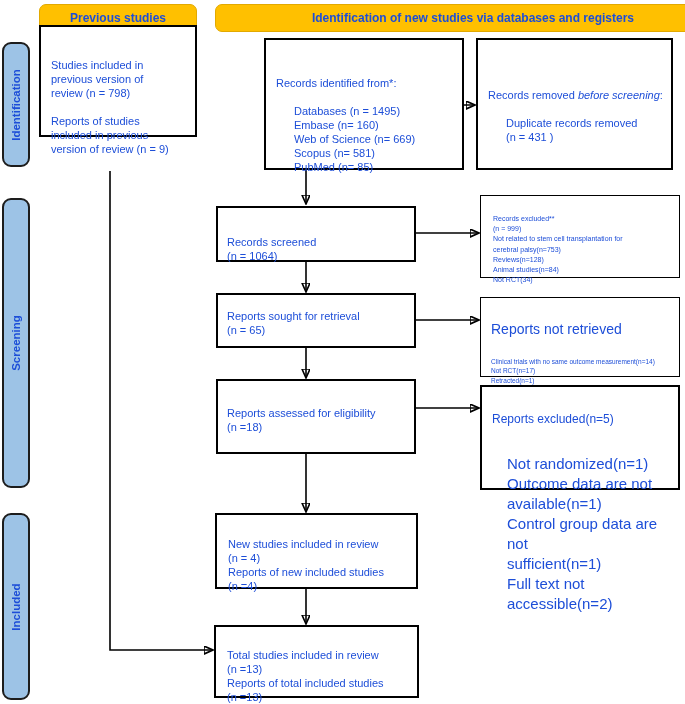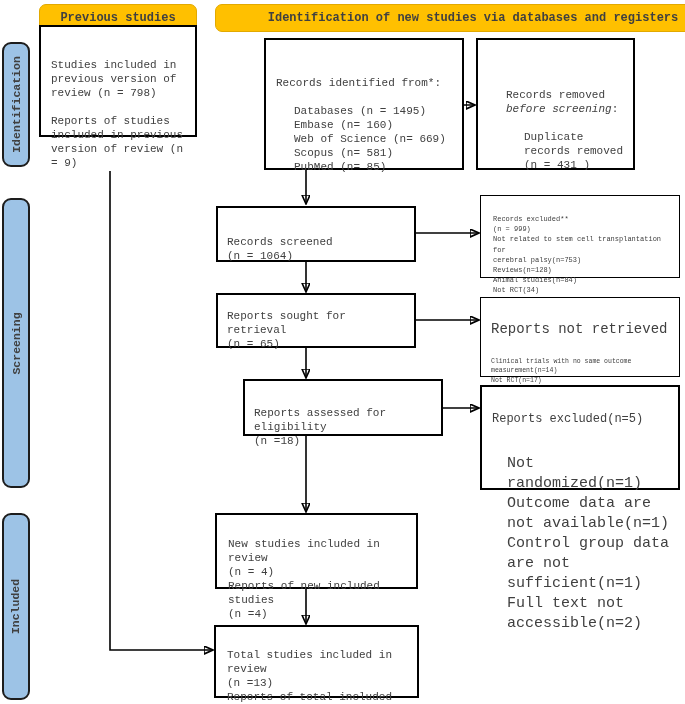--- a/index.html
+++ b/index.html
@@ -1,18 +1,18 @@
 <!DOCTYPE html>
 <html><head>
 <meta charset="utf-8">
 <style>
   html,body { margin:0; padding:0; background:#ffffff; }
   .canvas {
     position:relative; width:685px; height:704px; background:#ffffff;
-    font-family:Liberation Mono, monospace; color:#404040; overflow:hidden;
+    font-family:Liberation Sans, sans-serif; color:#1d4ed8; overflow:hidden;
   }
   .arrows { position:absolute; left:0; top:0; width:685px; height:704px; }
   .arrows path { stroke:#000000; stroke-width:1.6; fill:none; }
 
   .hdr {
     position:absolute; background:#FFC000; border:1px solid #E2A900; border-radius:7px;
     display:flex; align-items:center; justify-content:center;
     font-weight:bold; font-size:12px; text-align:center; box-sizing:border-box;
   }
   #hdr-prev  { left:39px;  top:4px; width:158px; height:28px; }
@@ -31,32 +31,32 @@
   .box {
     position:absolute; background:#ffffff; border:2px solid #000000;
     box-sizing:border-box; white-space:pre-line;
     font-size:11px; line-height:1.27;
   }
   .indent  { margin-left:18px; }
   .indent2 { margin-left:15px; }
 
   #box-previous   { left:39px;  top:25px;  width:158px; height:112px; padding:18px 4px 0 10px; }
   #box-identified { left:216px; top:38px;  width:200px; height:132px; padding:23px 4px 0 10px;margin-left:48px; }
-  #box-removed    { left:476px; top:38px;  width:159px; height:132px; padding:35px 6px 0 28px; }
+  #box-removed    { left:476px; top:38px;  width:197px; height:132px; padding:35px 6px 0 10px; }
 
   #box-screened   { left:216px; top:206px; width:200px; height:56px;  padding:14px 8px 0 9px; }
   #box-excluded   { left:480px; top:195px; width:200px; height:83px;  border-width:1px;
                     font-size:7px; line-height:1.45; padding:8px 6px 0 12px; }
 
   #box-sought        { left:216px; top:293px; width:200px; height:55px; padding:1px 4px 0 9px; }
   #box-notretrieved  { left:480px; top:297px; width:200px; height:80px; border-width:1px; padding:9px 4px 0 10px; }
   #box-notretrieved .sub-title { font-size:14px; line-height:1.2; }
   #box-notretrieved .sub-body  { font-size:6.5px; line-height:1.45; margin-top:5px; }
 
-  #box-assessed        { left:216px; top:379px; width:200px; height:57px;  padding:12px 4px 0 9px;margin-left:27px; }
+  #box-assessed        { left:216px; top:379px; width:200px; height:75px;  padding:12px 4px 0 9px; }
   #box-reportsexcluded { left:480px; top:385px; width:200px; height:105px; padding:11px 4px 16px 10px; }
   #box-reportsexcluded .sub-title { font-size:12px; line-height:1.2; }
   #box-reportsexcluded .sub-body  { font-size:15px; line-height:1.33; margin-top:14px; }
 
   #box-new   { left:215px; top:513px; width:203px; height:76px; padding:9px 4px 0 11px; }
   #box-total { left:214px; top:625px; width:205px; height:73px; padding:8px 4px 0 11px; }
 </style>
 </head>
 <body>
 

